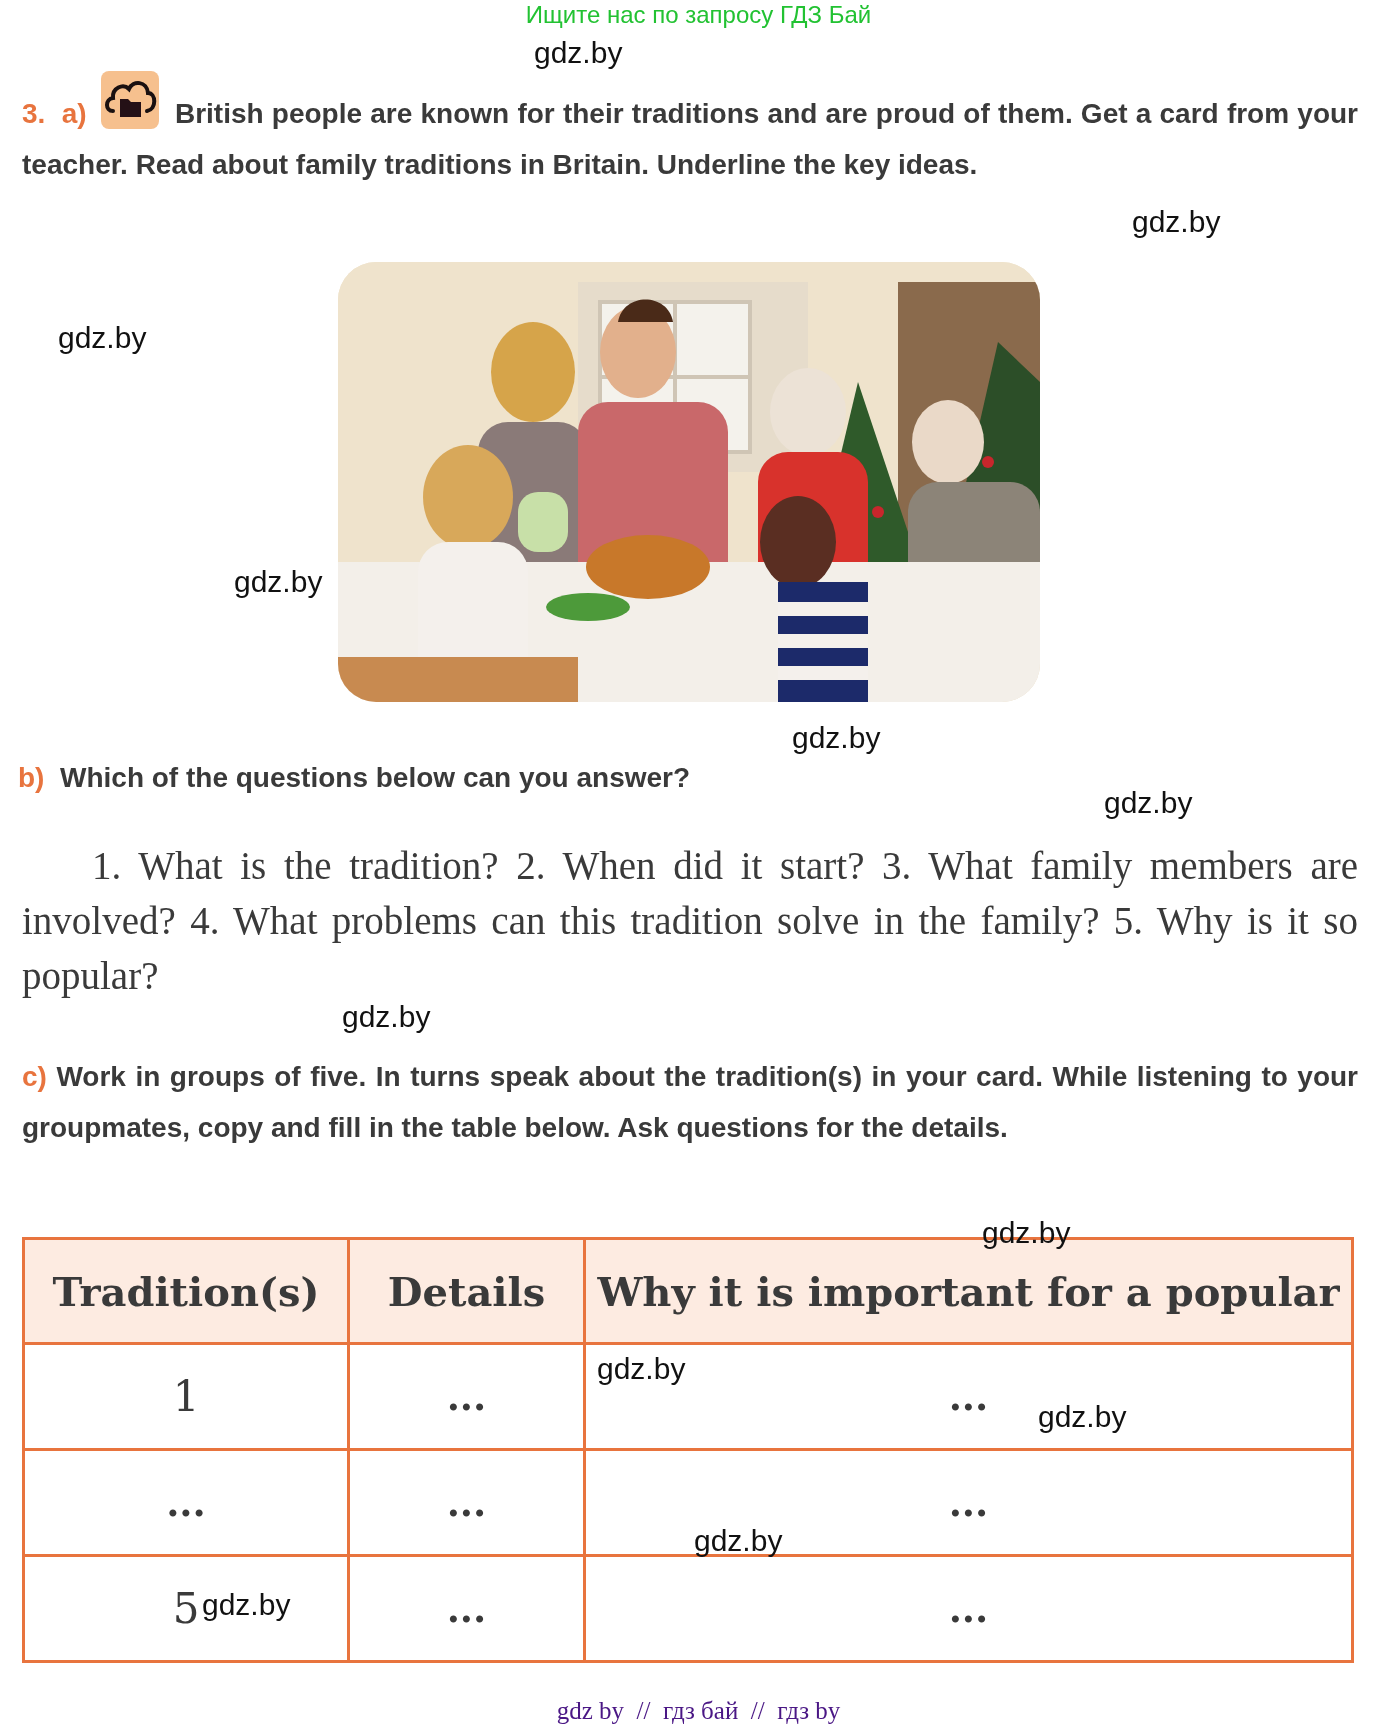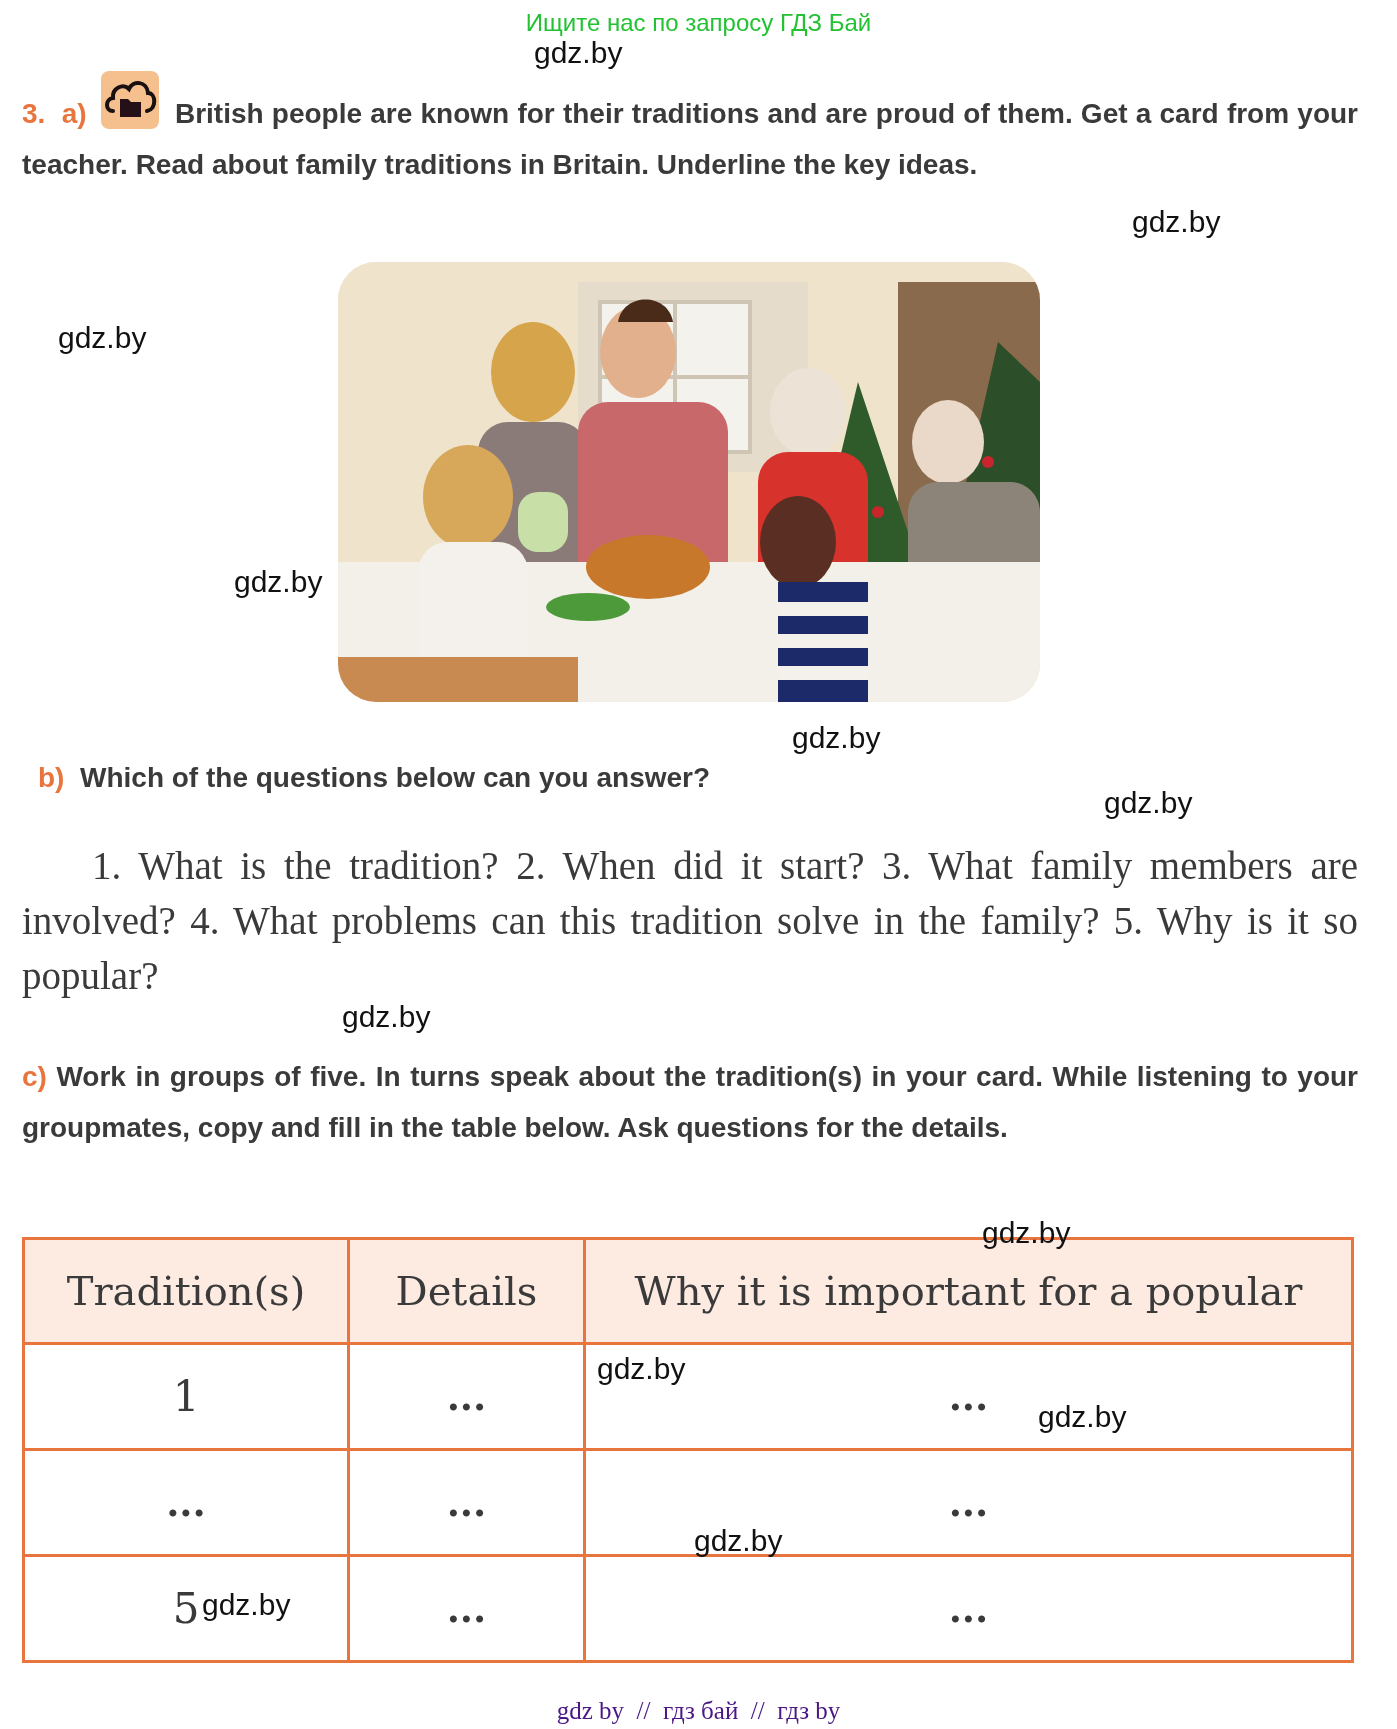--- a/index.html
+++ b/index.html
@@ -1,28 +1,28 @@
 <!DOCTYPE html>
 <html><head>
   <meta charset="utf-8">
   <style>
     html, body { margin: 0; padding: 0; background: #ffffff; }
     body { width: 1397px; height: 1729px; position: relative; overflow: hidden; font-family: "Liberation Sans", sans-serif; color: #3a3a3a; }
     .abs { position: absolute; text-align: right; }
-    .banner { left: 0; width: 1397px; top: 8px; text-align: center; font-size: 24px; color: #22c232; font-family: "Liberation Sans", sans-serif; line-height: 30px; }
+    .banner { left: 0; width: 1397px; top: 0; text-align: center; font-size: 24px; color: #22c232; font-family: "Liberation Sans", sans-serif; line-height: 30px; }
     .wm { font-family: "Liberation Sans", sans-serif; font-size: 30px; color: #111; line-height: 34px; white-space: nowrap; }
     .instr { font-family: "Liberation Sans", sans-serif; font-weight: bold; font-size: 28px; color: #3a3a3a; line-height: 51px; }
     .orange { color: #e8743e; }
     .icon-box { display: inline-block; width: 58px; height: 58px; background: #f6c08e; border-radius: 8px; vertical-align: -6px; position: relative; margin: 0 8px 0 14px; }
     .serif-body { font-family: Liberation Serif, serif; font-size: 39px; line-height: 55px; color: #3a3a3a; text-align: justify; }
     .photo { left: 338px; top: 262px; width: 702px; height: 440px; border-radius: 38px; overflow: hidden;
       background: linear-gradient(180deg, #efe3cc 0%, #e9d6b6 40%, #d9b48a 62%, #f4efe9 70%, #f2ece6 100%); }
     table.grid { position: absolute; left: 22px; top: 1237px; width: 1332px; border-collapse: collapse; }
     table.grid td, table.grid th { border: 3px solid #e8743e; text-align: center; font-family: "DejaVu Serif", serif; color: #3a3a3a; }
-    table.grid th { background: #fdebe1; height: 100px; font-size: 40px; font-weight: normal; }
+    table.grid th { background: #fdebe1; height: 100px; font-size: 40px; font-weight: bold; }
     table.grid td { height: 101px; font-size: 38px; font-weight: bold; }
     .footer { left: 0; width: 1397px; top: 1697px; text-align: center; font-size: 25px; color: #4a1785; font-family: Liberation Serif, serif; }
   </style>
 </head>
 <body>
 
 <div class="abs banner">Ищите нас по запросу ГДЗ Бай</div>
 
 <div class="abs wm" style="left:534px; top:36px;">gdz.by</div>
 <div class="abs wm" style="left:1132px; top:205px;">gdz.by</div>
@@ -71,21 +71,21 @@
     <ellipse cx="460" cy="280" rx="38" ry="46" fill="#5a2e22"></ellipse>
     <rect x="440" y="320" width="90" height="120" fill="#1c2a6a"></rect>
     <rect x="440" y="340" width="90" height="14" fill="#f4f0ec"></rect>
       <rect x="440" y="372" width="90" height="14" fill="#f4f0ec"></rect>
       <rect x="440" y="404" width="90" height="14" fill="#f4f0ec"></rect>
     <rect x="0" y="395" width="240" height="45" fill="#c88a50"></rect>
     <rect x="180" y="230" width="50" height="60" rx="20" fill="#c8e0a8"></rect>
   </svg>
 </div>
 
-<div class="abs instr" style="left:38px; top:752px;">
+<div class="abs instr" style="left:18px; top:752px;">
   <span class="orange">b)</span>&nbsp;
   <span>Which of the questions below can you answer?</span>
 </div>
 
 <div class="abs serif-body" style="left:22px; top:838px; width:1336px; text-indent:70px;">1. What is the tradition? 2. When did it start? 3. What family members are involved? 4. What problems can this tradition solve in the family? 5. Why is it so popular?</div>
 
 <div class="abs instr" style="left:22px; top:1051px; width:1336px; text-align:justify;">
   <span class="orange">c)</span>
   <span>Work in groups of five. In turns speak about the tradition(s) in your card. While listening to your groupmates, copy and fill in the table below. Ask questions for the details.</span>
 </div>

